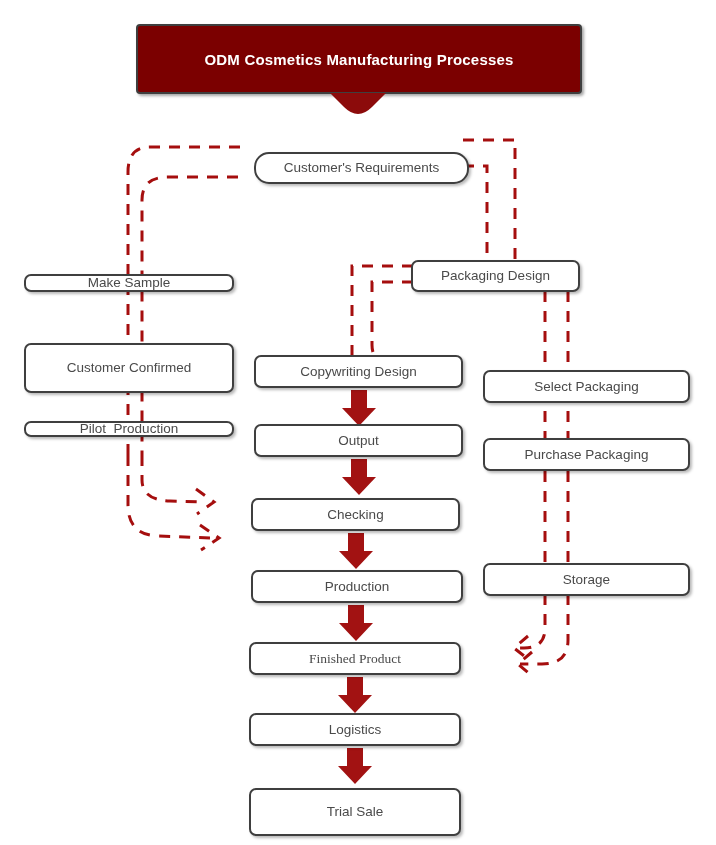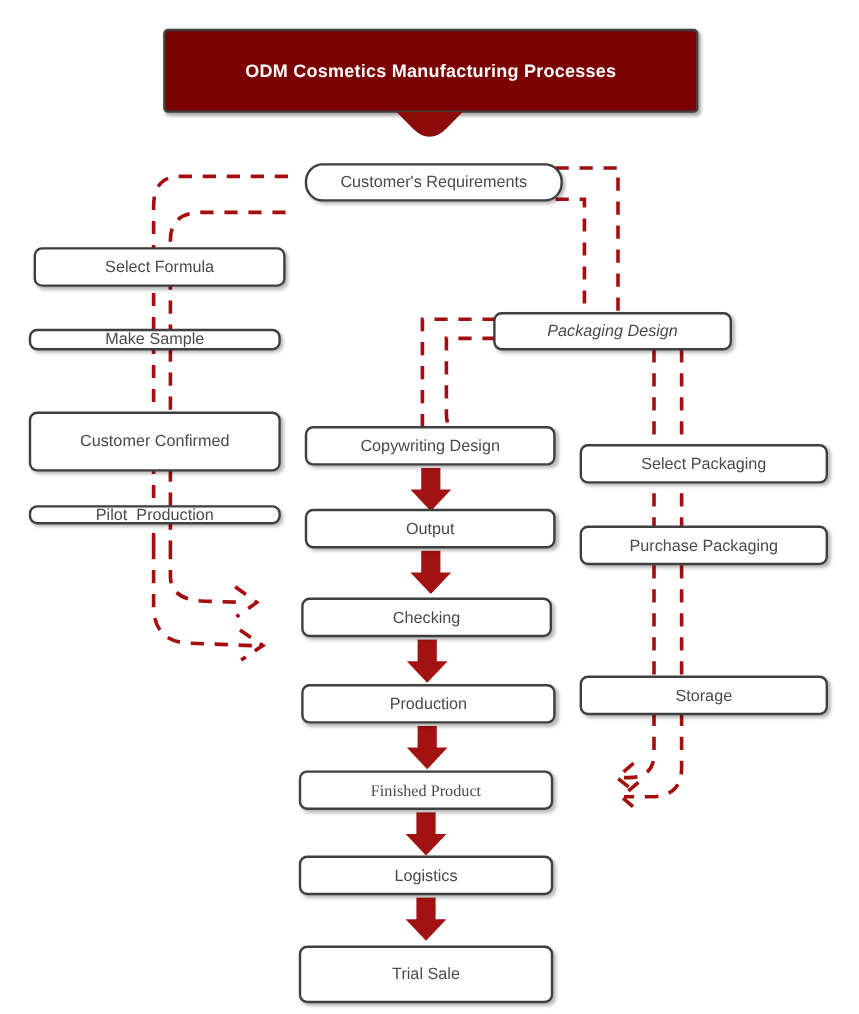--- a/index.html
+++ b/index.html
@@ -158,38 +158,35 @@
 
     <path d="M568,594 L568,640 Q568,664 542,664 L520,664"></path>
     <path d="M545,594 L545,628 Q545,648 524,648 L515,648"></path>
     <path class="ah" d="M528,636 L514,648 L528,659"></path>
     <path class="ah" d="M532,652 L518,664 L532,676"></path>
 
     <path d="M413,266 L352,266 L352,355"></path>
     <path d="M413,282 L372,282 L372,345 Q372,358 382,362"></path>
   </svg>
 
-  <div class="box" style="left:254px; top:136px; width:215px; height:32px;border-radius:15px;">
+  <div class="box" style="left:254px; top:152px; width:215px; height:32px;border-radius:15px;">
     <span>Customer's Requirements</span>
   </div>
 
-  <div class="box" style="left:28px; top:206px; width:210px; height:33px;">
-    <span>Select Formula</span>
-  </div>
   <div class="box" style="left:24px; top:274px; width:210px; height:18px;text-align:right;">
     <span>Make Sample</span>
   </div>
   <div class="box" style="left:24px; top:343px; width:210px; height:50px;">
     <span>Customer Confirmed</span>
   </div>
   <div class="box" style="left:24px; top:421px; width:210px; height:16px;">
     <span>Pilot  Production</span>
   </div>
 
-  <div class="box" style="left:411px; top:260px; width:199px; height:32px;font-style:italic;">
+  <div class="box" style="left:411px; top:260px; width:169px; height:32px;">
     <span>Packaging Design</span>
   </div>
   <div class="box" style="left:483px; top:370px; width:207px; height:33px;">
     <span>Select Packaging</span>
   </div>
   <div class="box" style="left:483px; top:438px; width:207px; height:33px;">
     <span>Purchase Packaging</span>
   </div>
   <div class="box" style="left:483px; top:563px; width:207px; height:33px;">
     <span>Storage</span>

